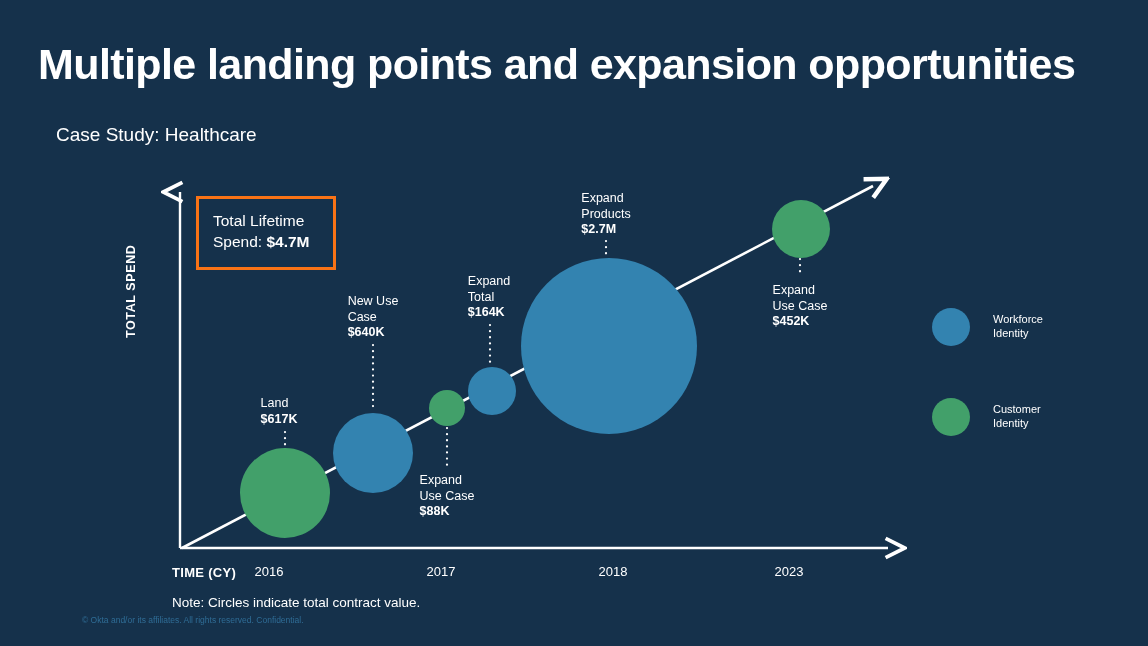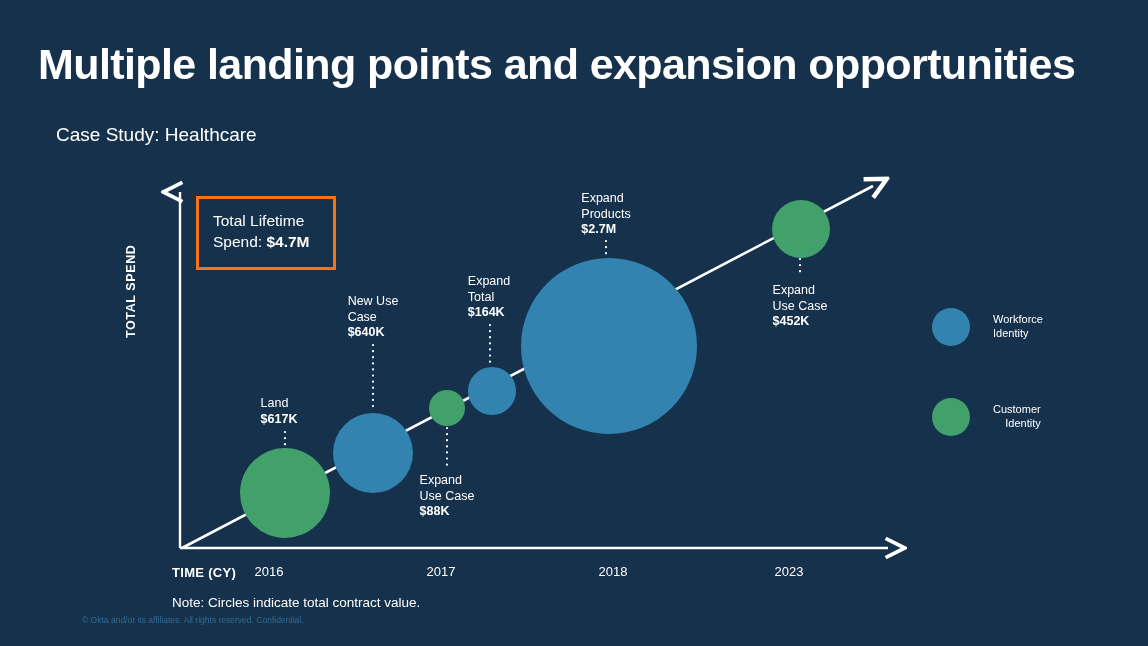--- a/index.html
+++ b/index.html
@@ -260,21 +260,21 @@
   </div>
 
   <div id="legend-layer">
       <div class="legend-item" style="left: 932px; top: 308px;">
         <div class="legend-swatch workforce"></div>
         <div class="legend-text">
           <div>Workforce</div>
           <div>Identity</div>
         </div>
       </div>
-      <div class="legend-item" style="left: 932px; top: 398px; text-align: right;">
+      <div class="legend-item" style="left: 932px; top: 398px;">
         <div class="legend-swatch customer"></div>
         <div class="legend-text">
           <div>Customer</div>
           <div>Identity</div>
         </div>
       </div>
     </div>
 
   <div class="note">Note: Circles indicate total contract value.</div>
   <div class="footer">© Okta and/or its affiliates. All rights reserved. Confidential.</div>

